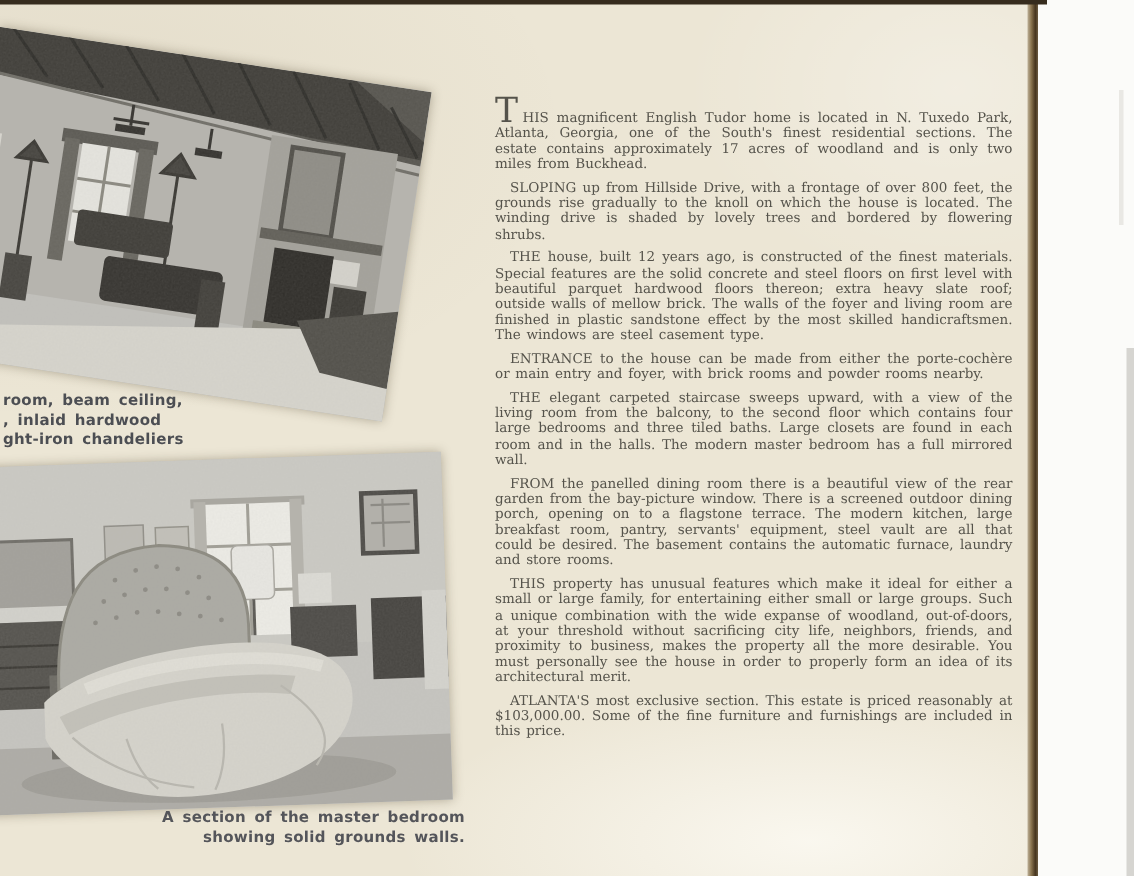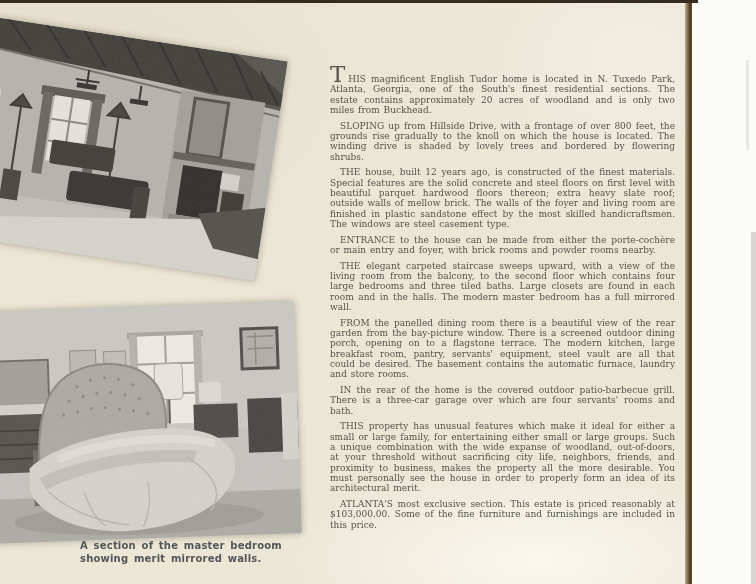--- a/index.html
+++ b/index.html
@@ -20,21 +20,21 @@
   .scan-strip2{position:absolute;left:746px;top:60px;width:3px;height:90px;background:#e9e8e4;}
   
   .photo{position:absolute;overflow:hidden;box-shadow:0 0 7px rgba(60,48,25,.35);}
   .photo svg{display:block;width:100%;height:100%;}
   .photo-top{left:0;top:18px;width:291px;height:222px;transform:rotate(8.6deg);transform-origin:0 0;background:#c2c1bc;}
   .photo-bottom{left:-18px;top:312px;width:312px;height:232px;transform:rotate(-2deg);transform-origin:0 0;background:#c6c5c0;}
   
   .caption{position:absolute;font-family:"DejaVu Sans",sans-serif;font-weight:bold;
            color:#4c4e53;font-size:10px;line-height:13px;letter-spacing:.2px;word-spacing:2px;}
   .caption-top{left:2px;top:261px;width:150px;text-align:left;white-space:nowrap;}
-  .caption-bottom{left:80px;top:539px;width:240px;text-align:left;color:#54555a;}
+  .caption-bottom{left:70px;top:539px;width:240px;text-align:right;color:#54555a;}
   
   .column{position:absolute;left:330px;top:74px;width:345px;color:#55534b;}
   .column p{margin:0 0 5.5px 0;font-size:9px;line-height:10.3px;text-align:justify;
             text-indent:10px;word-spacing:1px;}
   .column p.first{text-indent:0;}
   .dropcap{font-size:23px;line-height:0;margin-right:2px;letter-spacing:1px;}
 </style>
 </head>
 <body>
 
@@ -104,20 +104,25 @@
       <rect x="158" y="146" width="16" height="34" fill="#403e39"></rect>
       <rect x="243" y="120" width="18" height="16" fill="#d5d3cc"></rect>
       <rect x="246" y="138" width="22" height="42" fill="#3a3833"></rect>
       <polygon points="0,206 30,196 235,168 291,196 291,222 0,222" fill="#d7d5cd"></polygon>
       <polygon points="225,164 291,148 291,200 245,196" fill="#504e48"></polygon>
       <polygon points="0,196 20,192 10,222 0,222" fill="#bab8b1"></polygon>
       <rect width="291" height="222" filter="url(#grain)"></rect>
     </svg>
   </div>
 
+  <div class="caption caption-top">
+    <div>room, beam ceiling,</div>
+    <div>, inlaid hardwood</div>
+    <div>ght-iron chandeliers</div>
+  </div>
 
   <div class="photo photo-bottom">
     <svg viewBox="0 0 312 232" preserveAspectRatio="none">
       <rect width="312" height="232" fill="#c6c5c0"></rect>
       <rect x="0" y="0" width="312" height="125" fill="#cbcac4"></rect>
       <rect x="6" y="50" width="58" height="58" fill="#a2a09a" stroke="#6f6d67" stroke-width="2"></rect>
       <rect x="8" y="94" width="52" height="10" fill="#dcdbd5" opacity="0.85"></rect>
       <rect x="0" y="104" width="72" height="58" fill="#53514c"></rect>
       <g stroke="#393732" stroke-width="1.5">
         <line x1="2" y1="120" x2="70" y2="120"></line>
@@ -179,28 +184,27 @@
         <path d="M200,152 C225,170 236,188 222,206"></path>
         <path d="M96,184 C100,198 106,210 116,218"></path>
         <path d="M160,176 C162,192 160,208 154,220"></path>
       </g>
       <rect width="312" height="232" filter="url(#grain)"></rect>
     </svg>
   </div>
 
   <div class="caption caption-bottom">
     <div>A section of the master bedroom</div>
-    <div>showing merit mirrored walls.</div>
+    <div>showing solid grounds walls.</div>
   </div>
 
   <div class="column">
-    <p class="first"><span class="dropcap">T</span><span>HIS magnificent English Tudor home is located in N. Tuxedo Park, Atlanta, Georgia, one of the South's finest residential sections. The estate contains approximately 20 acres of woodland and is only two miles from Buckhead.</span></p>
+    <p class="first"><span class="dropcap">T</span><span>HIS magnificent English Tudor home is located in N. Tuxedo Park, Atlanta, Georgia, one of the South's finest residential sections. The estate contains approximately 17 acres of woodland and is only two miles from Buckhead.</span></p>
     <p>SLOPING up from Hillside Drive, with a frontage of over 800 feet, the grounds rise gradually to the knoll on which the house is located. The winding drive is shaded by lovely trees and bordered by flowering shrubs.</p>
     <p>THE house, built 12 years ago, is constructed of the finest materials. Special features are the solid concrete and steel floors on first level with beautiful parquet hardwood floors thereon; extra heavy slate roof; outside walls of mellow brick. The walls of the foyer and living room are finished in plastic sandstone effect by the most skilled handicraftsmen. The windows are steel casement type.</p>
     <p>ENTRANCE to the house can be made from either the porte-cochère or main entry and foyer, with brick rooms and powder rooms nearby.</p>
     <p>THE elegant carpeted staircase sweeps upward, with a view of the living room from the balcony, to the second floor which contains four large bedrooms and three tiled baths. Large closets are found in each room and in the halls. The modern master bedroom has a full mirrored wall.</p>
     <p>FROM the panelled dining room there is a beautiful view of the rear garden from the bay-picture window. There is a screened outdoor dining porch, opening on to a flagstone terrace. The modern kitchen, large breakfast room, pantry, servants' equipment, steel vault are all that could be desired. The basement contains the automatic furnace, laundry and store rooms.</p>
-    <p>IN the rear of the home is the covered outdoor patio-barbecue grill. There is a three-car garage over which are four servants' rooms and bath.</p>
     <p>THIS property has unusual features which make it ideal for either a small or large family, for entertaining either small or large groups. Such a unique combination with the wide expanse of woodland, out-of-doors, at your threshold without sacrificing city life, neighbors, friends, and proximity to business, makes the property all the more desirable. You must personally see the house in order to properly form an idea of its architectural merit.</p>
     <p>ATLANTA'S most exclusive section. This estate is priced reasonably at $103,000.00. Some of the fine furniture and furnishings are included in this price.</p>
   </div>
 
 </div>
 
 </body></html>

